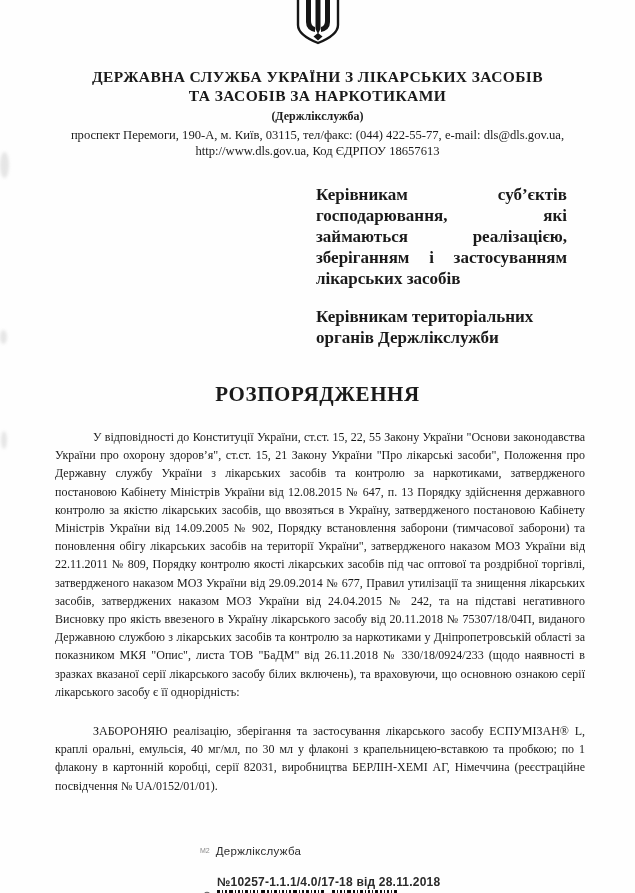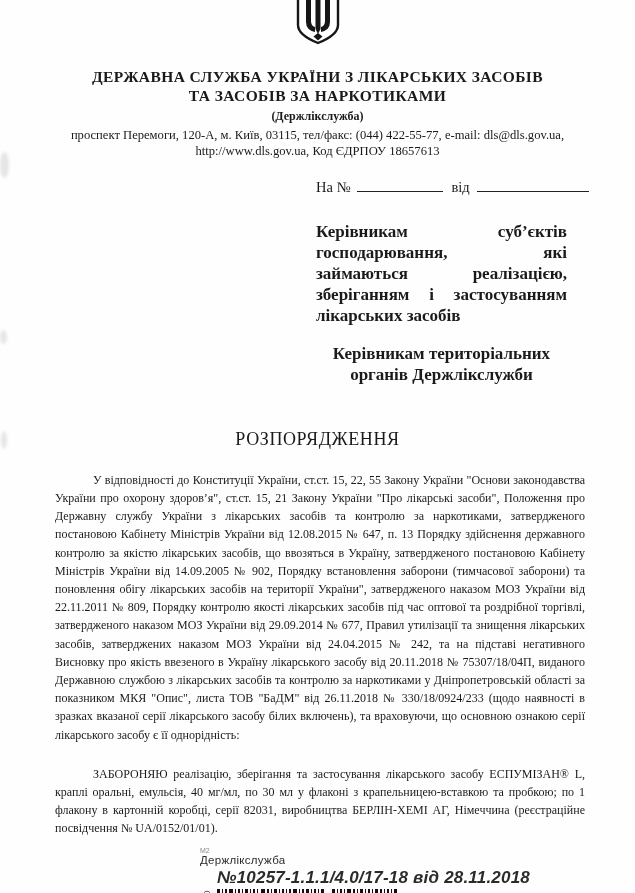--- a/index.html
+++ b/index.html
@@ -62,58 +62,57 @@
   
   .addressees {
     margin: 25px 68px 0 316px;
     width: 251px;
     font-weight: bold;
     font-size: 17px;
     line-height: 21px;
     text-align: justify;
   }
   .addressees p + p { margin-top: 17px; }
-  .addressees p:last-child { text-align: center; }
+  .addressees p:last-child { text-align: left; }
   
   .order-title {
-    margin-top: 44px;
+    margin-top: 34px;
     text-align: center;
-    font-weight: normal;
-    font-size: 18px;
+    font-weight: bold;
+    font-size: 21px;
     letter-spacing: 0.6px;
   }
   
   .body-text {
     margin: 21px 50px 0 55px;
     font-size: 12px;
     line-height: 18.2px;
     text-align: justify;
     text-indent: 38px;
   }
   
   .stamp {
     position: absolute;
     left: 200px;
     top: 845px;
     font-family: "Liberation Sans", sans-serif;
     color: #2b2b2b;
   }
-  .stamp-row1 { display: flex; align-items: flex-start; flex-direction: column; }
+  .stamp-row1 { display: flex; align-items: flex-start; }
   .stamp-m2 {
     font-size: 7px;
     color: #8a8a8a;
     margin: 2px 6px 0 0;
   }
   .stamp-org { font-size: 11.5px; letter-spacing: 0.3px; }
   .stamp-ref {
-    font-size: 17px;
+    font-size: 12px;
     font-weight: 700;
     letter-spacing: 0.2px;
-    margin: 2px 0 1px 17px;
-    font-style: italic;
+    margin: 18px 0 1px 17px;
   }
   .stamp-row3 { display: flex; align-items: flex-end; margin-left: 2px; }
   .stamp-side {
     font-size: 9px;
     color: #555;
     transform: rotate(-90deg);
     transform-origin: center;
     width: 10px;
     margin: 0 5px 3px 0;
   }
@@ -141,28 +140,25 @@
     <path fill="#161616" d="M30,7 h5 v22 q0,8 -9,10 v-5 q4,-1 4,-6 z"></path>
     <path fill="#161616" d="M20.5,7 h5 v29 l-2.5,5 l-2.5,-5 z"></path>
     <path fill="#161616" d="M23,40 l4.5,3.5 l-4.5,4 l-4.5,-4 z"></path>
   </svg>
 
   <div class="letterhead">
     <div class="org-title">ДЕРЖАВНА СЛУЖБА УКРАЇНИ З ЛІКАРСЬКИХ ЗАСОБІВ</div>
     <div class="org-title">ТА ЗАСОБІВ ЗА НАРКОТИКАМИ</div>
     <div class="org-short">(Держлікслужба)</div>
     <div class="contact">
-      <span>проспект Перемоги, 120-А, м. Київ, 03115, тел/факс: (044) 422-55-77, e-mail: </span><span class="link">dls@dls.gov.ua</span><span>,</span><br>
+      <span>проспект Перемоги, 190-А, м. Київ, 03115, тел/факс: (044) 422-55-77, e-mail: </span><span class="link">dls@dls.gov.ua</span><span>,</span><br>
       <span class="link">http://www.dls.gov.ua,</span><span> Код ЄДРПОУ 18657613</span>
     </div>
   </div>
 
-  <div class="ref-line">
-    <span>На №</span><span class="blank blank-1"></span><span>від</span><span class="blank blank-2"></span>
-  </div>
 
   <div class="addressees">
     <p>Керівникам суб’єктів господарювання, які займаються реалізацією, зберіганням і застосуванням лікарських засобів</p>
     <p>Керівникам територіальних органів Держлікслужби</p>
   </div>
 
   <div class="order-title">РОЗПОРЯДЖЕННЯ</div>
 
   <p class="body-text">У відповідності до Конституції України, ст.ст. 15, 22, 55 Закону України "Основи законодавства України про охорону здоров’я", ст.ст. 15, 21 Закону України "Про лікарські засоби", Положення про Державну службу України з лікарських засобів та контролю за наркотиками, затвердженого постановою Кабінету Міністрів України від 12.08.2015 № 647, п. 13 Порядку здійснення державного контролю за якістю лікарських засобів, що ввозяться в Україну, затвердженого постановою Кабінету Міністрів України від 14.09.2005 № 902, Порядку встановлення заборони (тимчасової заборони) та поновлення обігу лікарських засобів на території України", затвердженого наказом МОЗ України від 22.11.2011 № 809, Порядку контролю якості лікарських засобів під час оптової та роздрібної торгівлі, затвердженого наказом МОЗ України від 29.09.2014 № 677, Правил утилізації та знищення лікарських засобів, затверджених наказом МОЗ України від 24.04.2015 № 242, та на підставі негативного Висновку про якість ввезеного в Україну лікарського засобу від 20.11.2018 № 75307/18/04П, виданого Державною службою з лікарських засобів та контролю за наркотиками у Дніпропетровській області за показником МКЯ "Опис", листа ТОВ "БаДМ" від 26.11.2018 № 330/18/0924/233 (щодо наявності в зразках вказаної серії лікарського засобу білих включень), та враховуючи, що основною ознакою серії лікарського засобу є її однорідність:</p>
   <p class="body-text">ЗАБОРОНЯЮ реалізацію, зберігання та застосування лікарського засобу ЕСПУМІЗАН® L, краплі оральні, емульсія, 40 мг/мл, по 30 мл у флаконі з крапельницею-вставкою та пробкою; по 1 флакону в картонній коробці, серії 82031, виробництва БЕРЛІН-ХЕМІ АГ, Німеччина (реєстраційне посвідчення № UA/0152/01/01).</p>

